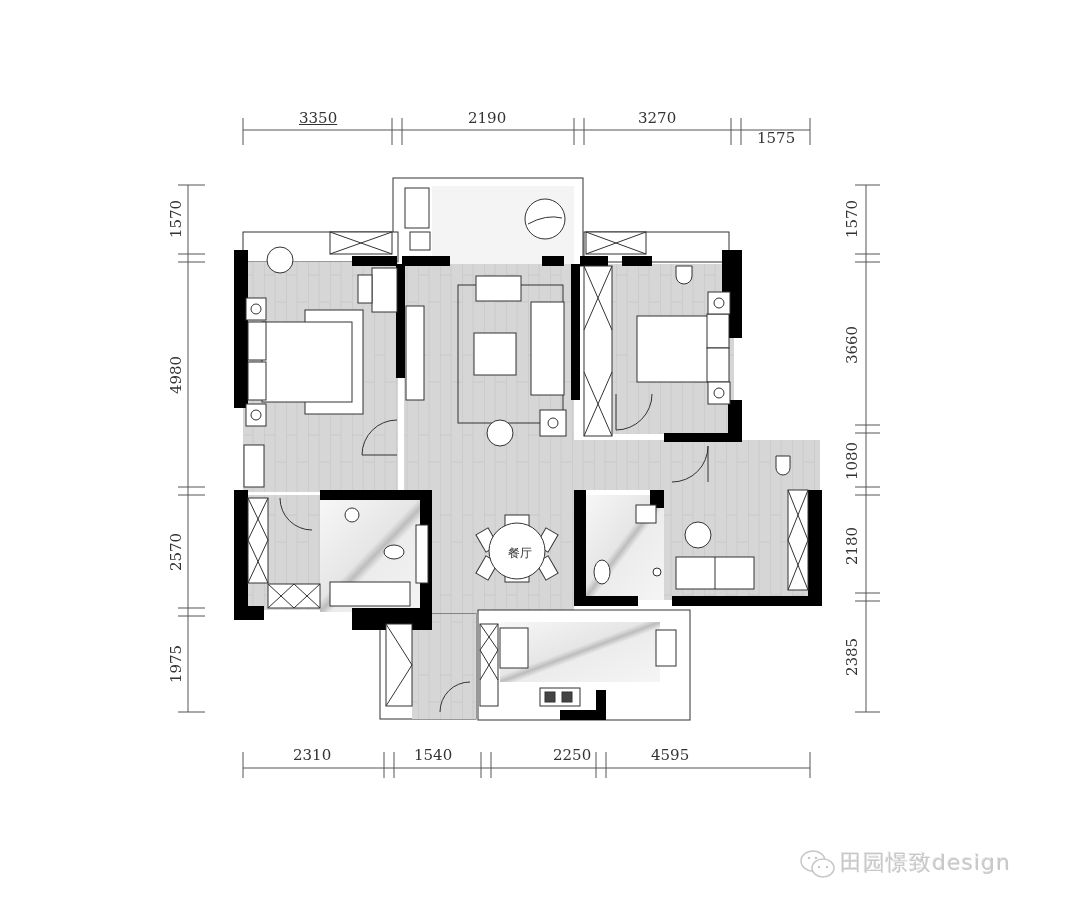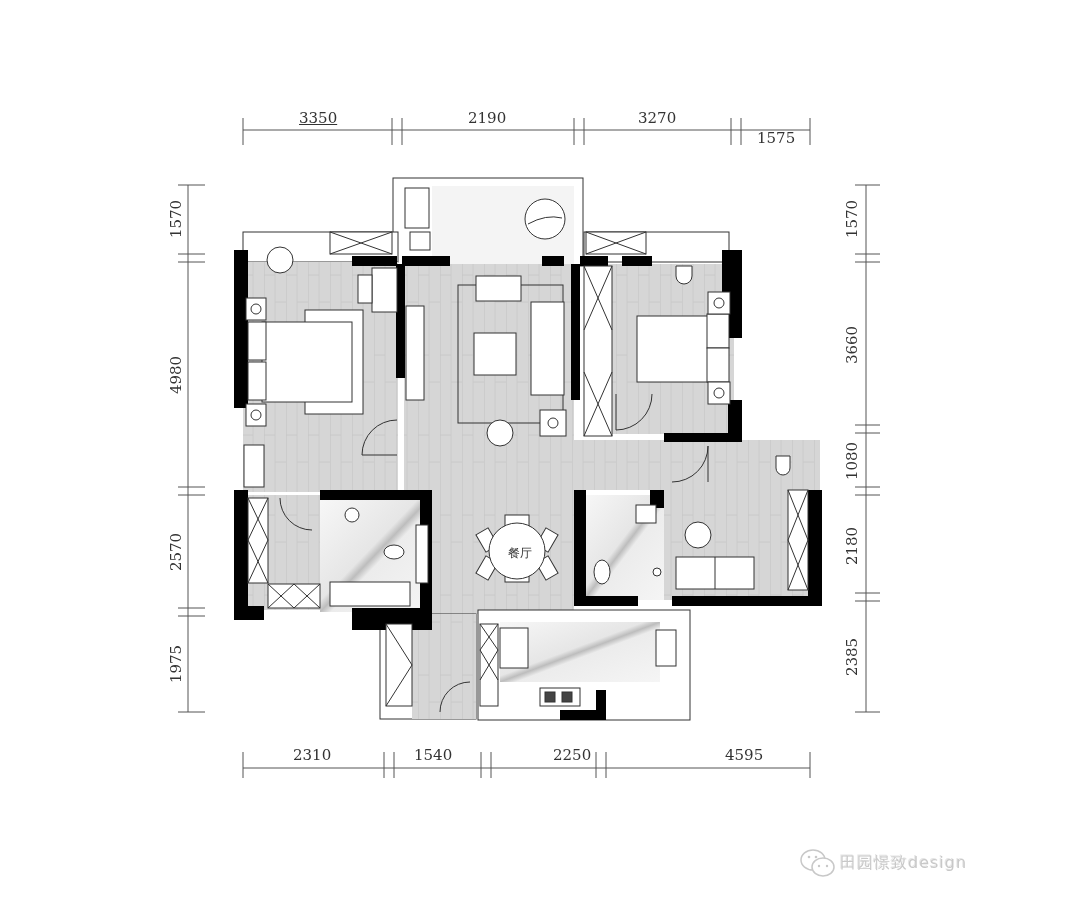--- a/index.html
+++ b/index.html
@@ -1,21 +1,21 @@
 <!DOCTYPE html>
 <html><head>
 <meta charset="utf-8">
 <style>
   html, body { margin:0; padding:0; background:#ffffff; }
   body { width:1080px; height:915px; position:relative; overflow:hidden;
          font-family:"DejaVu Serif", serif; }
   .dim-text { position:absolute; font-size:15px; color:#333; font-family:"DejaVu Serif", serif; }
   .dim-text.v { transform:rotate(-90deg); transform-origin:center center; width:60px; text-align:center; }
   svg { position:absolute; left:0; top:0; }
-  .watermark { position:absolute; left:800px; top:848px; font-size:16px; color:#c8c8c8;
+  .watermark { position:absolute; left:800px; top:848px; font-size:22px; color:#c8c8c8;
                font-family:"DejaVu Sans", sans-serif; letter-spacing:1px;
                text-shadow:1px 1px 0 #fff, -1px -1px 0 #e6e6e6; }
   .dining-label { position:absolute; font-size:12px; color:#333; font-family:"DejaVu Sans", sans-serif; }
 </style>
 </head>
 <body>
 
 <svg width="1080" height="915" viewBox="0 0 1080 915">
   <defs>
     <pattern id="wood" width="22" height="80" patternUnits="userSpaceOnUse">
@@ -265,21 +265,21 @@
 </svg>
 
 <div class="dim-text" style="left:299px;top:109px;text-decoration:underline;">3350</div>
 <div class="dim-text" style="left:468px;top:109px;">2190</div>
 <div class="dim-text" style="left:638px;top:109px;">3270</div>
 <div class="dim-text" style="left:757px;top:109px;margin-top:20px;">1575</div>
 
 <div class="dim-text" style="left:293px;top:746px;">2310</div>
 <div class="dim-text" style="left:414px;top:746px;">1540</div>
 <div class="dim-text" style="left:522px;top:746px;margin-left:31px;">2250</div>
-<div class="dim-text" style="left:725px;top:746px;">4595</div>
+<div class="dim-text" style="left:651px;top:746px;">4595</div>
 
 <div class="dim-text v" style="left:146px;top:210px;">1570</div>
 <div class="dim-text v" style="left:146px;top:366px;">4980</div>
 <div class="dim-text v" style="left:146px;top:543px;">2570</div>
 <div class="dim-text v" style="left:146px;top:655px;">1975</div>
 
 <div class="dim-text v" style="left:822px;top:210px;">1570</div>
 <div class="dim-text v" style="left:822px;top:336px;">3660</div>
 <div class="dim-text v" style="left:822px;top:452px;">1080</div>
 <div class="dim-text v" style="left:822px;top:537px;">2180</div>

